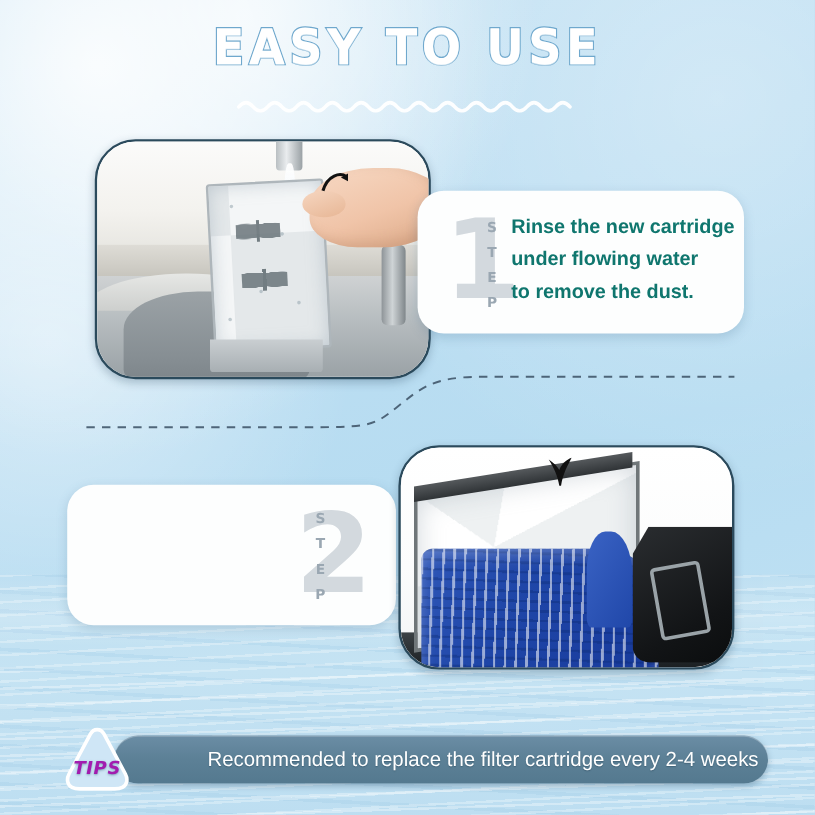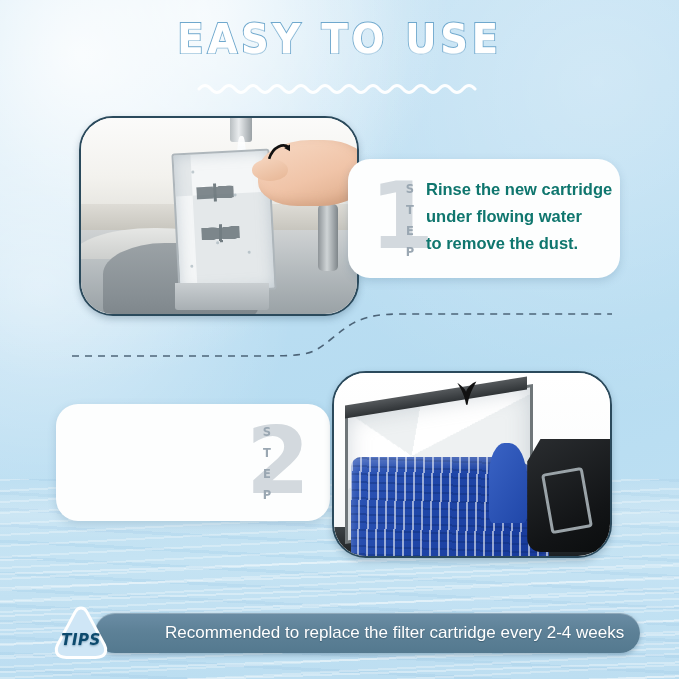--- a/index.html
+++ b/index.html
@@ -209,35 +209,35 @@
 
   
   #connector{position:absolute;left:60px;top:300px;width:560px;height:70px;}
 
   
   #tipsbar{
     position:absolute;left:95px;top:613px;width:545px;height:40px;
     border-radius:20px;
     background:linear-gradient(180deg,#6b8da5 0%,#5d8197 45%,#54798f 100%);
     box-shadow:0 2px 5px rgba(50,80,105,.35), inset 0 1px 0 rgba(255,255,255,.25);
-    display:flex;align-items:center;
+    display:flex;align-items:center;justify-content:center;
   }
   #tips-text{
     color:#ffffff;font-size:17px;margin-left:70px;white-space:nowrap;
     text-shadow:0 1px 1px rgba(20,45,65,.35);
   }
   #tips-badge{
     position:absolute;left:52px;top:604px;width:58px;height:57px;
   }
   #tips-badge .tri-shape{position:absolute;inset:0;}
   #tips-badge .tips-label{
     position:absolute;left:0;right:0;top:27px;text-align:center;
     font-family:"DejaVu Sans", sans-serif;
     font-weight:bold;font-style:italic;font-size:15px;
-    color:#0c4a6e;letter-spacing:.5px;
+    color:#a21caf;letter-spacing:.5px;
     text-shadow:0 1px 2px rgba(60,100,130,.55);
   }
 </style>
 </head>
 <body>
 
 <div id="stage">
 
   <div class="bg-base"></div>
   <div class="bg-water"></div>

